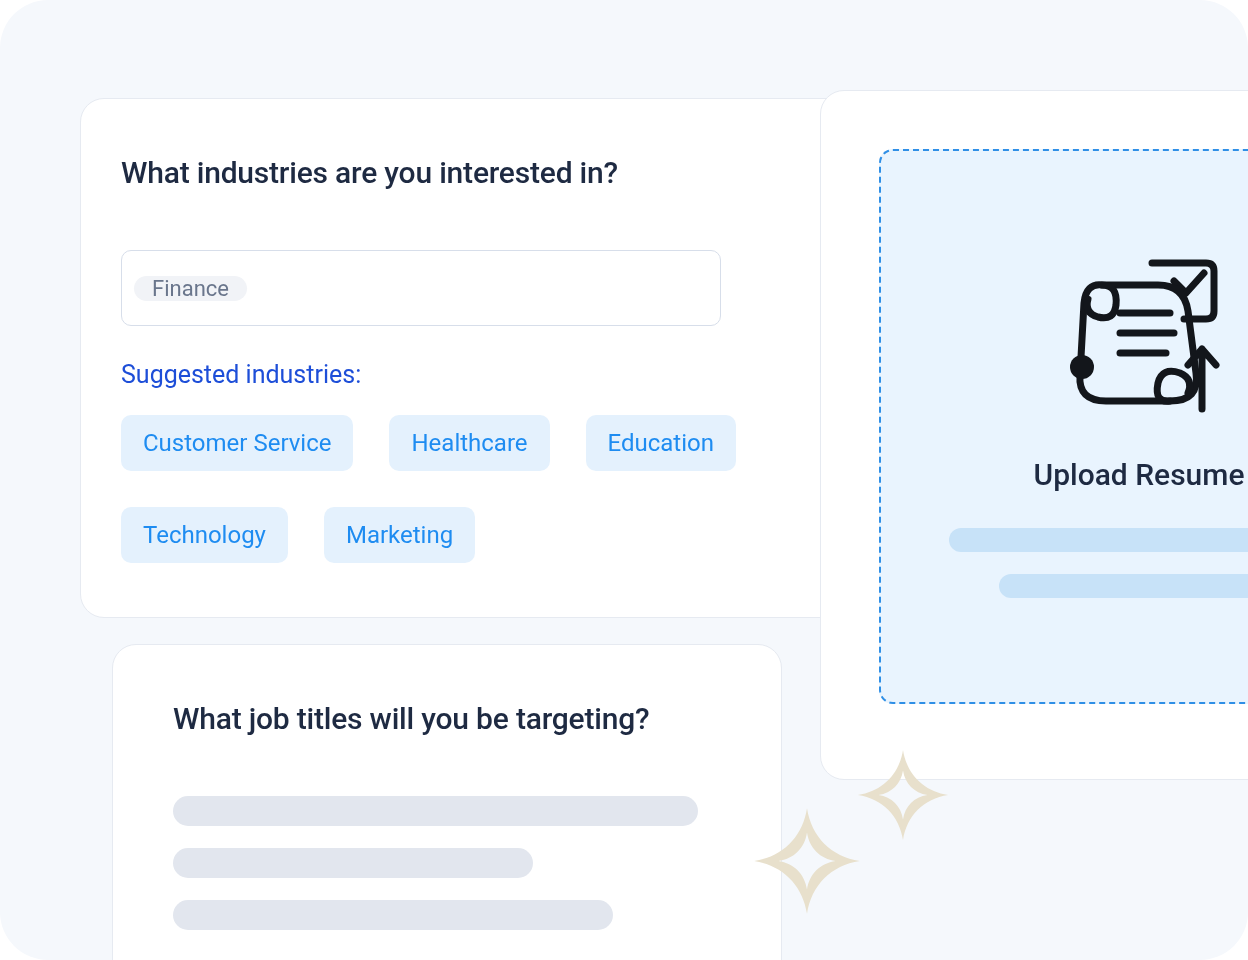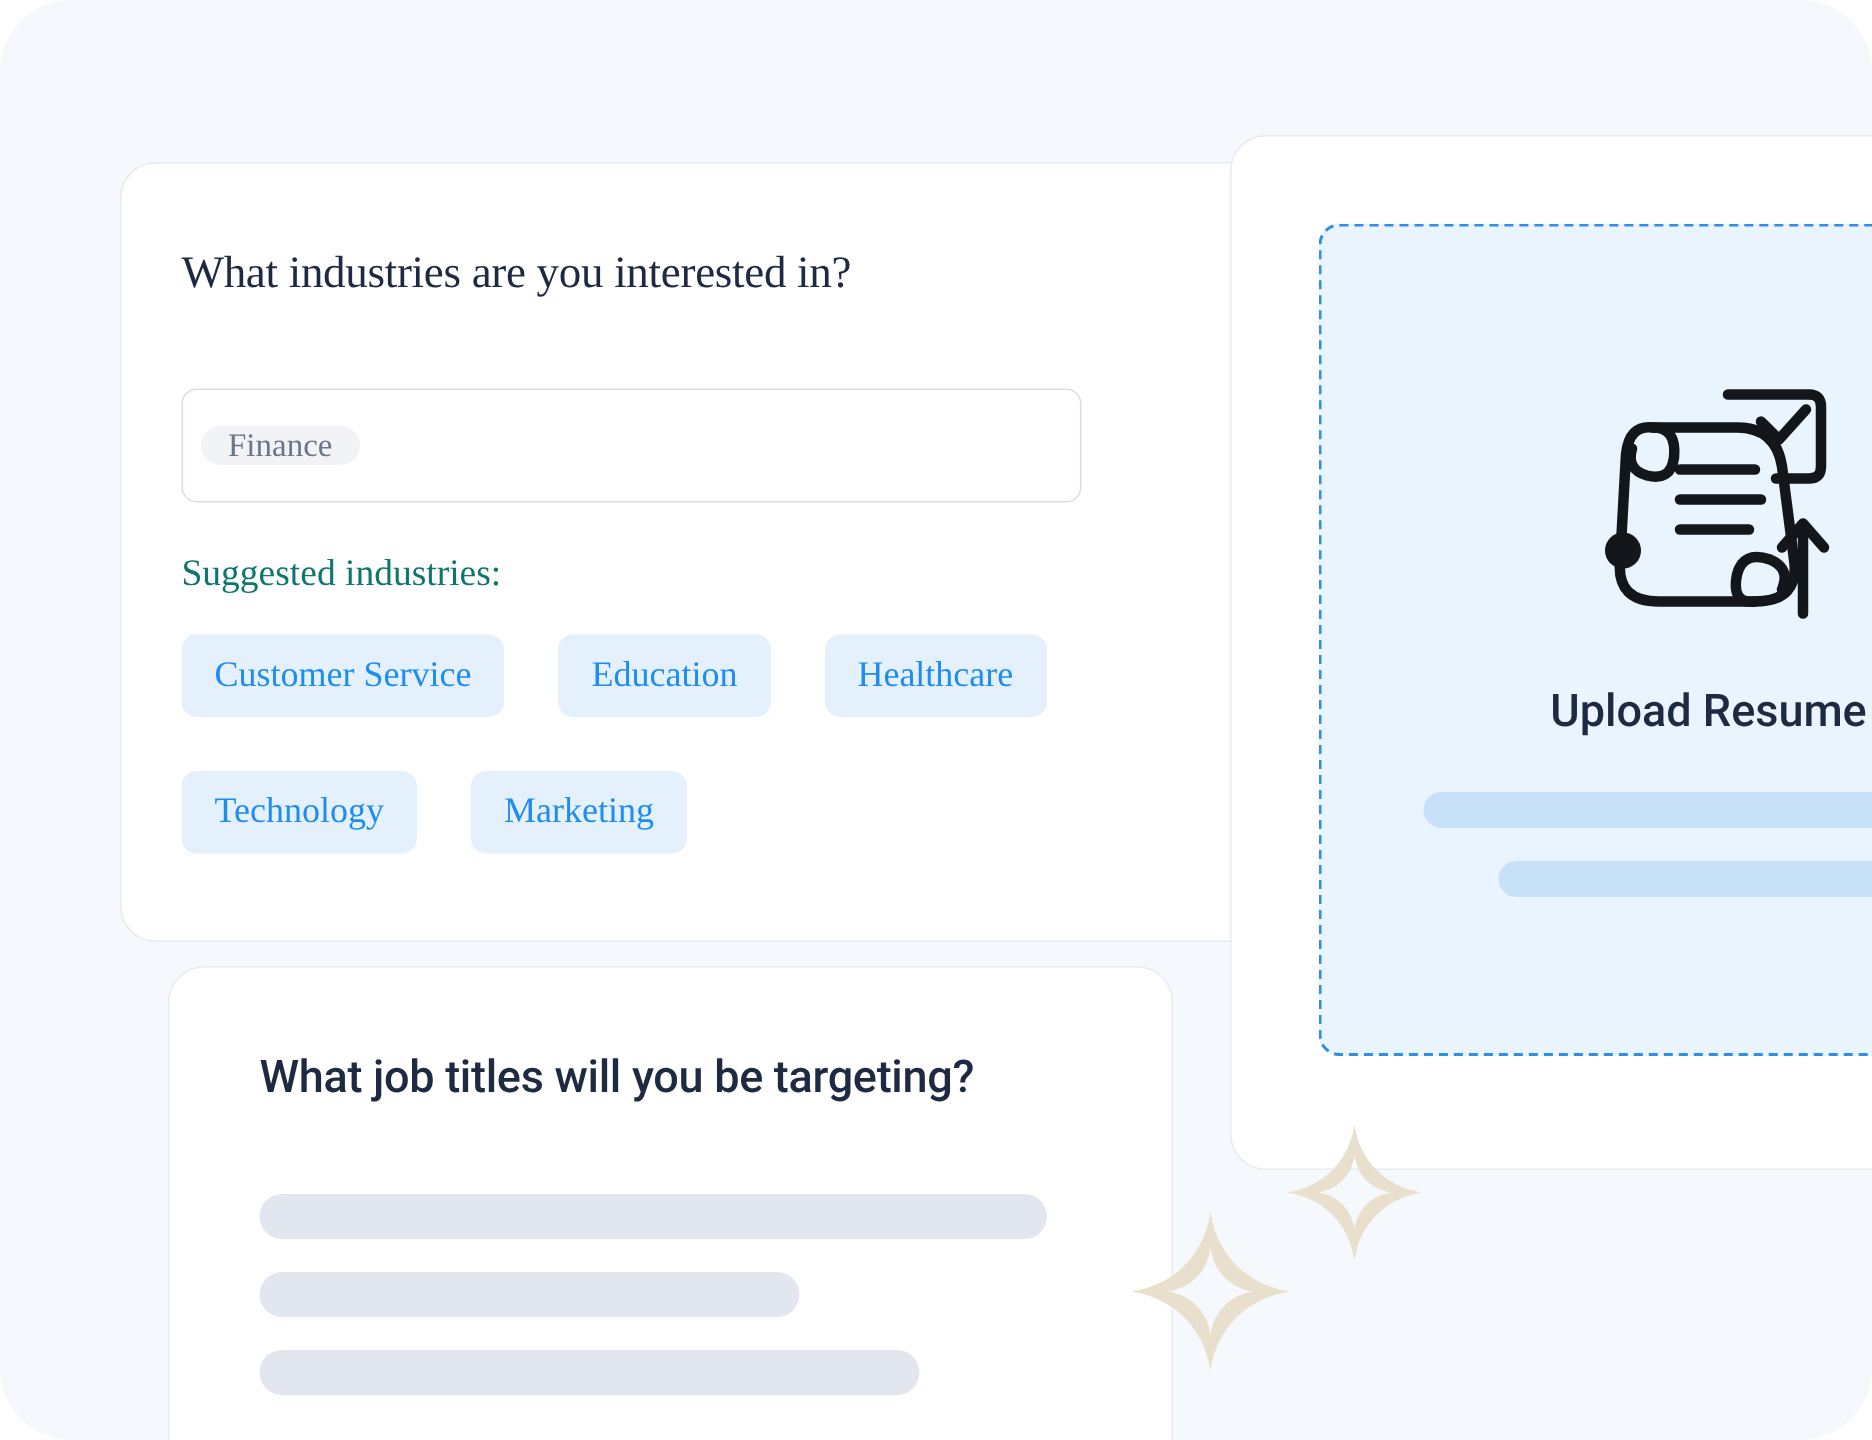--- a/index.html
+++ b/index.html
@@ -17,24 +17,23 @@
     background: #F5F8FC;
     border-radius: 48px;
   }
   .card {
     position: absolute;
     background: #ffffff;
     border: 1px solid #E6EAF1;
     border-radius: 24px;
   }
   .card-industries {
-    left: 80px; top: 108px;
+    left: 80px; top: 98px;
     width: 774px; height: 520px;
     padding: 56px 60px 48px 40px;
-    font-family: Liberation Serif, serif;
   }
   .q-title {
     font-size: 30px;
     font-weight: 500;
     color: #1E2A42;
     letter-spacing: -0.2px;
   }
   .input-box {
     margin-top: 60px;
     width: 600px;
@@ -48,21 +47,21 @@
   .chip-selected {
     background: #F1F3F7;
     color: #6A768C;
     font-size: 22px;
     padding: 0 18px;
     border-radius: 13px;
   }
   .suggest-label {
     margin-top: 34px;
     font-size: 25px;
-    color: #0f766e;
+    color: #1d4ed8;
   }
   .chips-row {
     margin-top: 26px;
     display: flex;
     flex-wrap: wrap;
     gap: 36px;
     width: 640px;
   }
   .chip {
     background: #E4F1FD;
@@ -136,22 +135,22 @@
 <div class="canvas">
 
   <div class="card card-industries">
     <div class="q-title">What industries are you interested in?</div>
     <div class="input-box">
       <span class="chip-selected">Finance</span>
     </div>
     <div class="suggest-label">Suggested industries:</div>
     <div class="chips-row">
       <span class="chip">Customer Service</span>
+      <span class="chip">Healthcare</span>
       <span class="chip">Education</span>
-      <span class="chip">Healthcare</span>
       <span class="chip">Technology</span>
       <span class="chip">Marketing</span>
     </div>
   </div>
 
   <div class="card card-jobtitles">
     <div class="q-title">What job titles will you be targeting?</div>
     <div class="skel-col">
       <div class="skel" style="width:525px"></div>
       <div class="skel" style="width:360px"></div>

